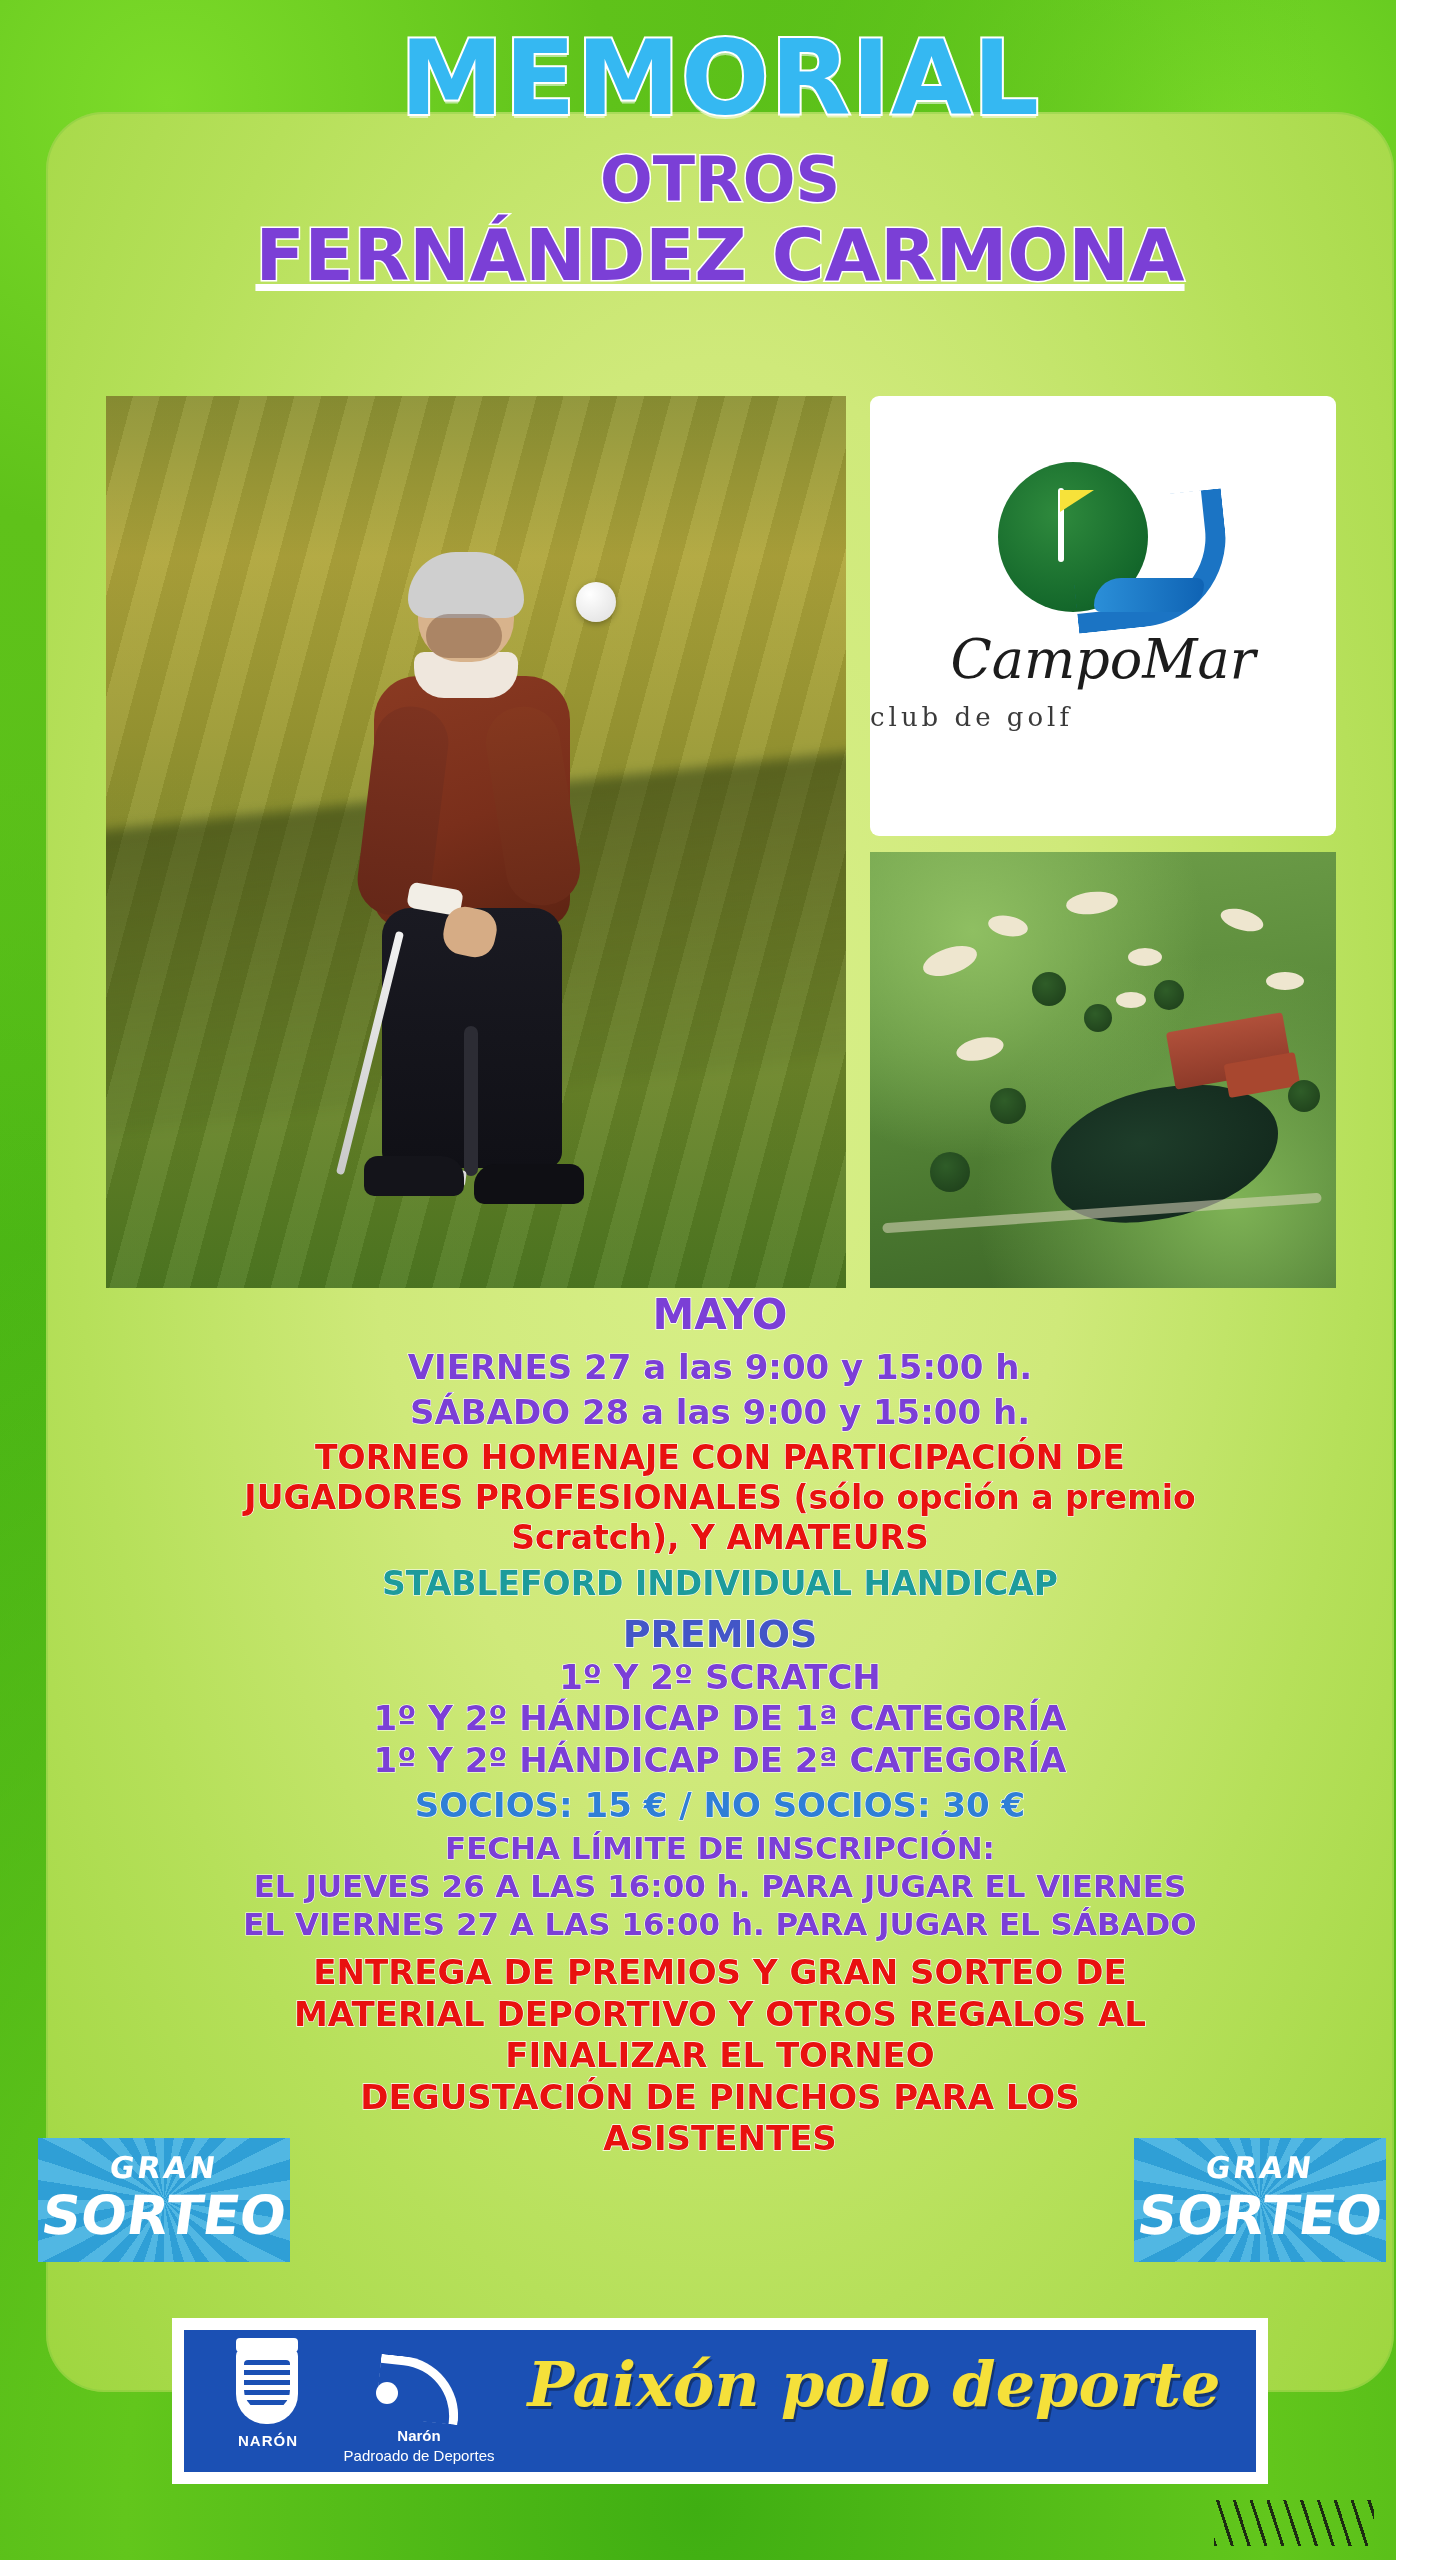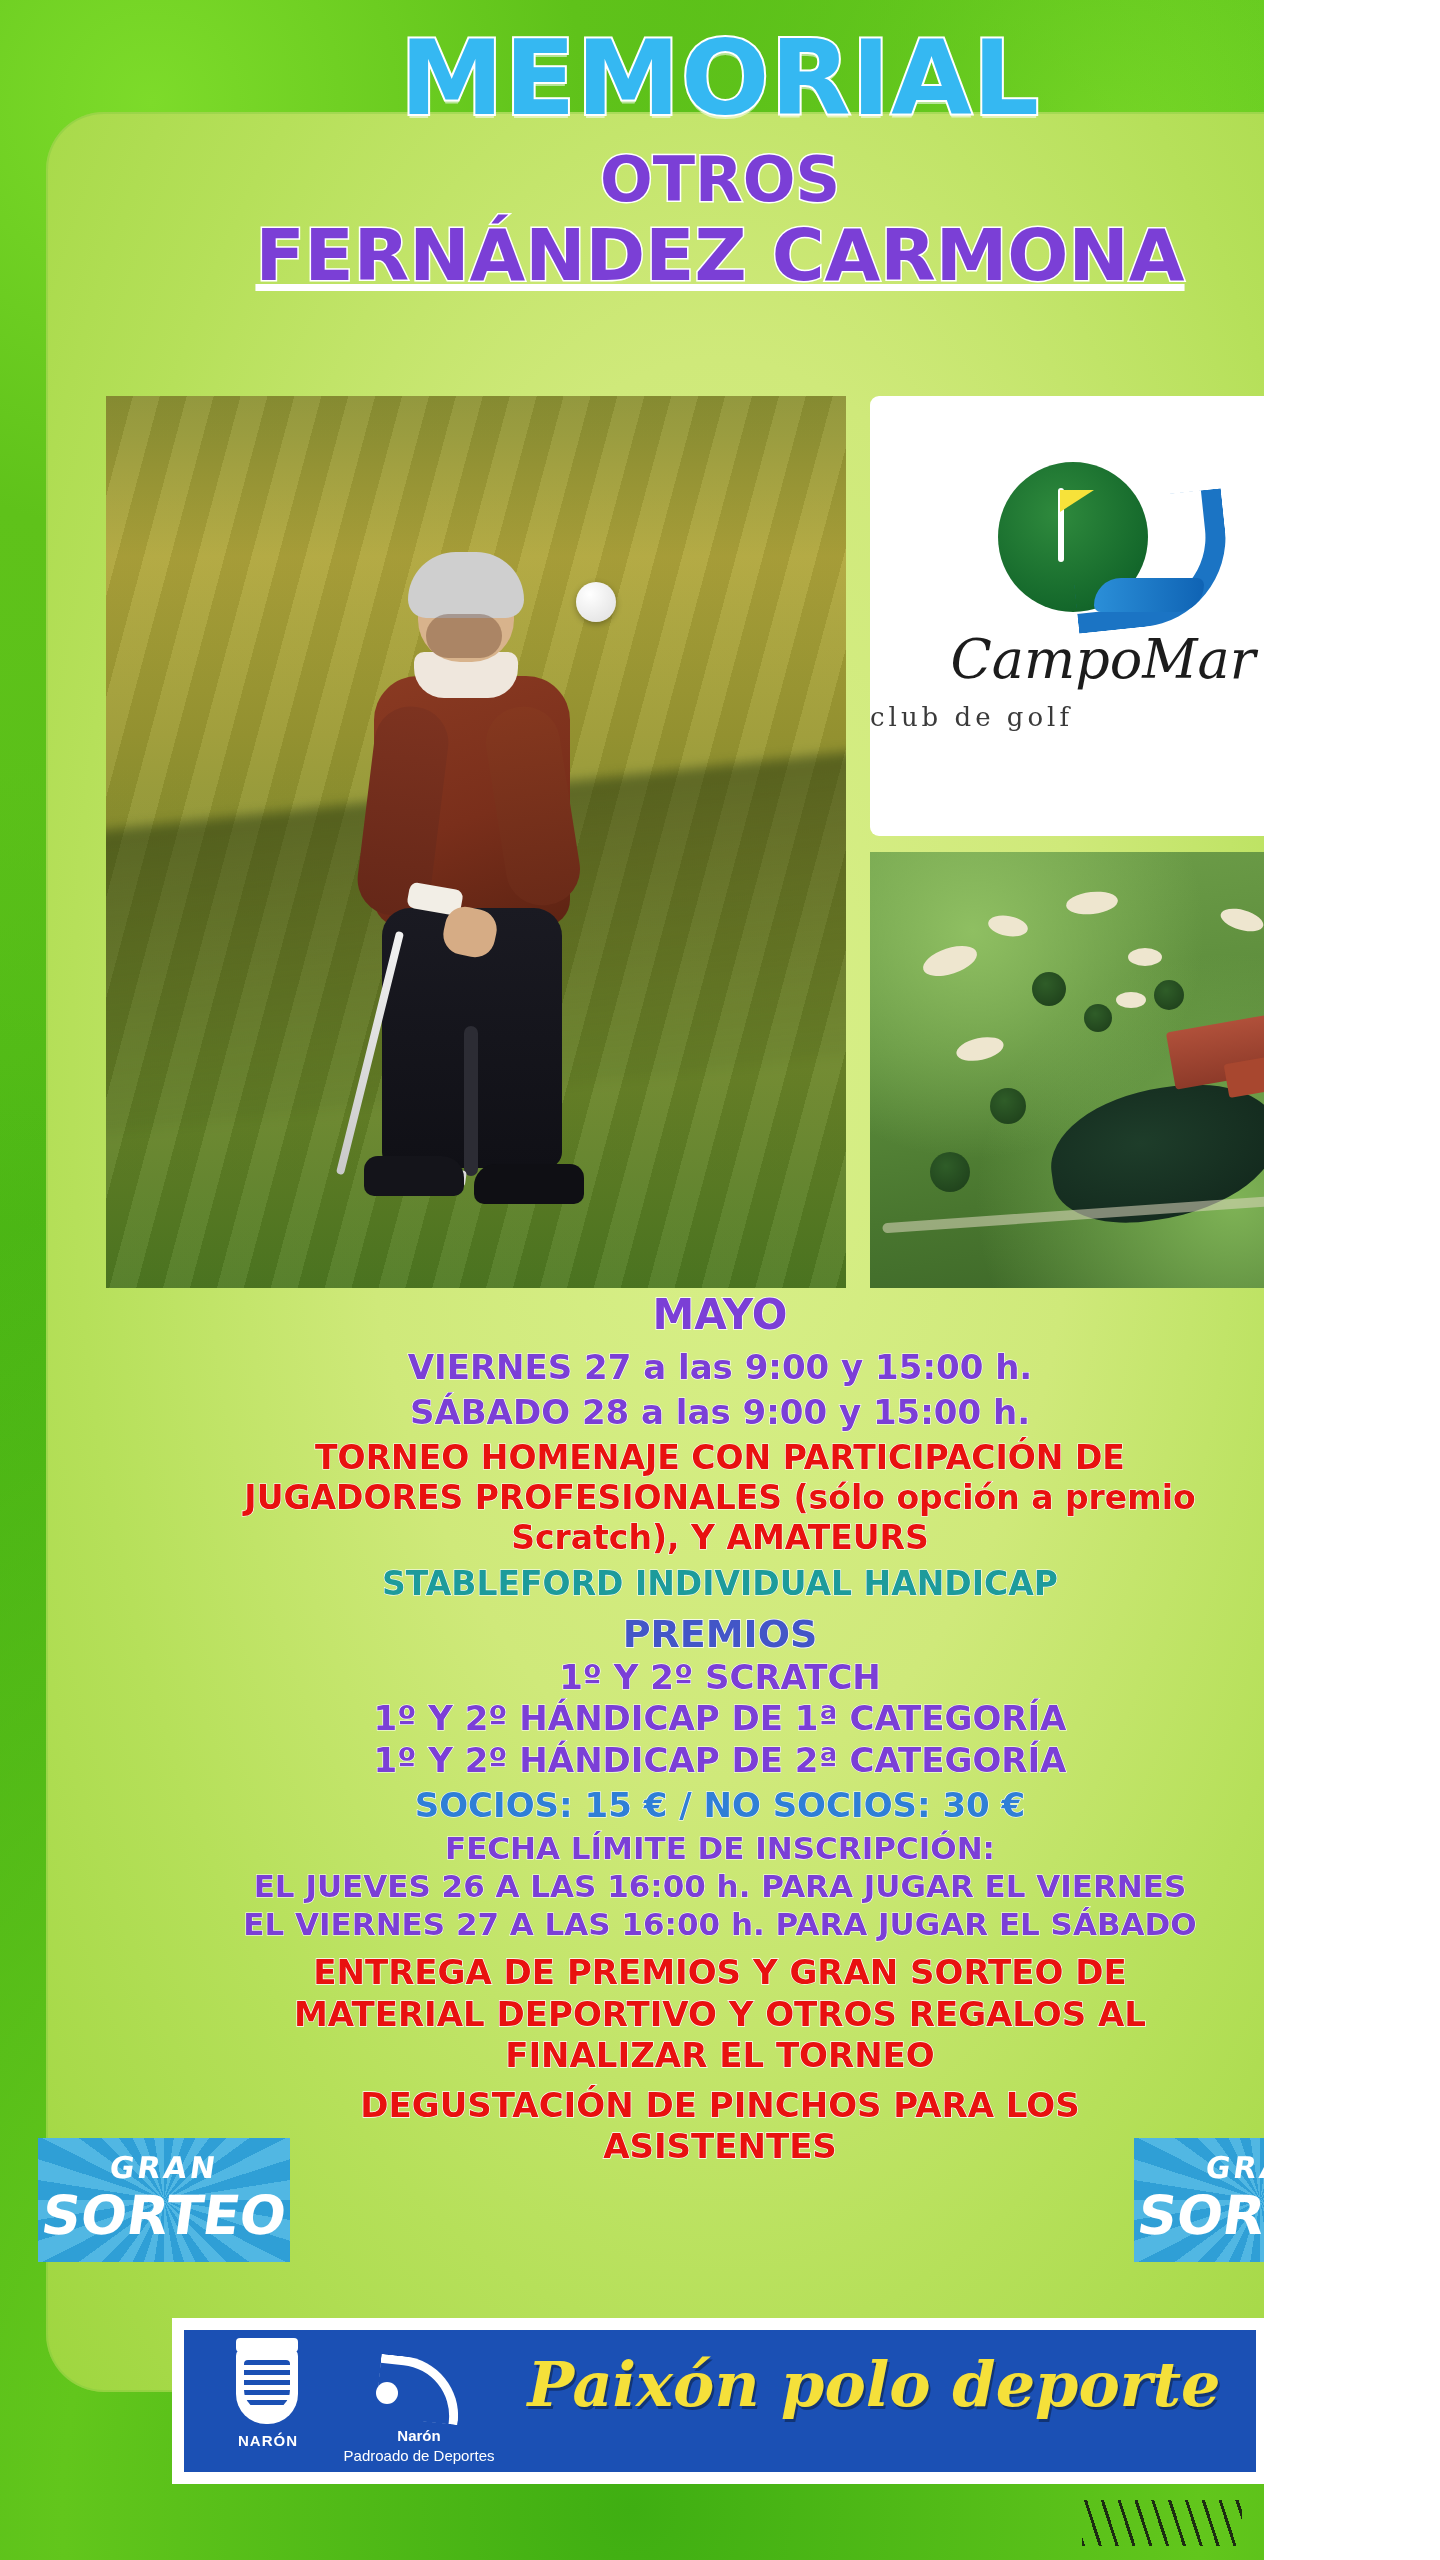--- a/index.html
+++ b/index.html
@@ -10,21 +10,21 @@
   body {
     width: 1440px;
     height: 2560px;
     overflow: hidden;
     font-family: "Liberation Sans", sans-serif;
   }
 
   
   .poster {
     position: relative;
-    width: 1264px;
+    width: 1396px;
     height: 2560px;
     background:
       radial-gradient(circle at 12% 4%, #7ddb2a 0%, #5fc21a 16%, rgba(95,194,26,0) 42%),
       radial-gradient(circle at 88% 6%, #7ddb2a 0%, #4fba16 18%, rgba(79,186,22,0) 45%),
       radial-gradient(circle at 50% 98%, #3fae12 0%, #62c61c 22%, rgba(98,198,28,0) 55%),
       linear-gradient(160deg, #63c81d 0%, #4fb916 35%, #3ba80f 70%, #2f9c0b 100%);
     overflow: hidden;
   }
 
   .inner-panel {
@@ -510,21 +510,21 @@
 
     <div class="line l-blue">SOCIOS: 15 €  /  NO SOCIOS: 30 €</div>
 
     <div class="line l-lim">FECHA LÍMITE DE INSCRIPCIÓN:</div>
     <div class="line l-limline">EL JUEVES 26 A LAS 16:00 h. PARA JUGAR EL VIERNES</div>
     <div class="line l-limline">EL VIERNES 27 A LAS 16:00 h. PARA JUGAR EL SÁBADO</div>
 
     <div class="line l-red2">ENTREGA DE PREMIOS Y GRAN SORTEO DE</div>
     <div class="line l-red2" style="margin-top:0">MATERIAL DEPORTIVO Y OTROS REGALOS AL</div>
     <div class="line l-red2" style="margin-top:0">FINALIZAR EL TORNEO</div>
-    <div class="line l-red2" style="margin-top:8px">DEGUSTACIÓN DE PINCHOS PARA LOS</div>
+    <div class="line l-red2" style="margin-top:0">DEGUSTACIÓN DE PINCHOS PARA LOS</div>
     <div class="line l-red2" style="margin-top:0">ASISTENTES</div>
   </div>
 
   <div class="sorteo sorteo-left">
     <div class="gran">GRAN</div>
     <div class="word">SORTEO</div>
   </div>
   <div class="sorteo sorteo-right">
     <div class="gran">GRAN</div>
     <div class="word">SORTEO</div>

